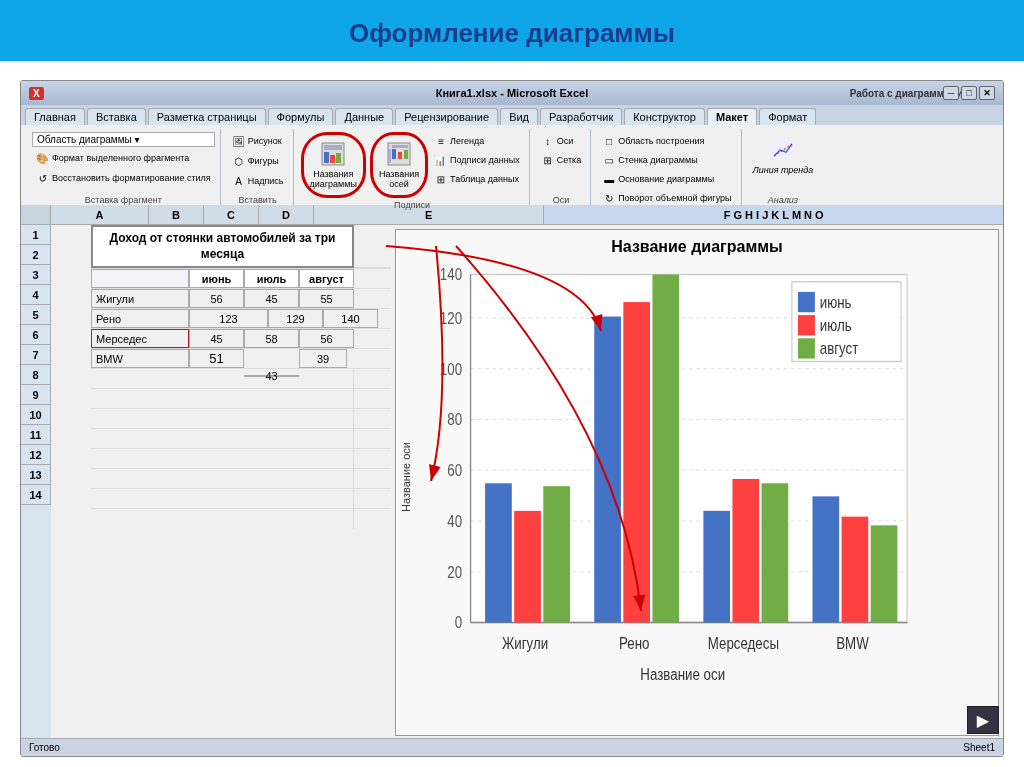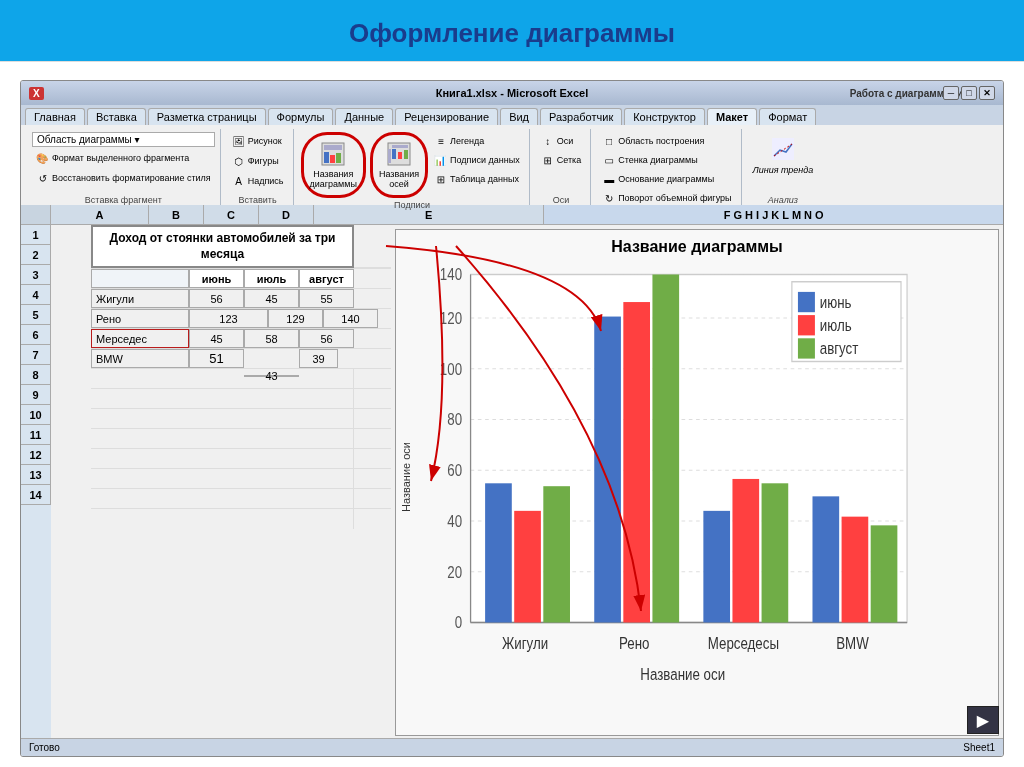--- a/index.html
+++ b/index.html
@@ -555,21 +555,21 @@
           <div style="width:55px;border:1px solid #aaa;font-size:11px;display:flex;align-items:center;justify-content:center;">45</div>
           <div style="width:55px;border:1px solid #aaa;font-size:11px;display:flex;align-items:center;justify-content:center;">58</div>
           <div style="width:55px;border:1px solid #aaa;font-size:11px;display:flex;align-items:center;justify-content:center;">56</div>
           <div style="flex:1;"></div>
         </div>
 
         <div style="display:flex;border-bottom:1px solid #ddd;height:20px;">
           <div style="width:98px;border:1px solid #aaa;font-size:11px;padding:0 4px;display:flex;align-items:center;">BMW</div>
           <div style="width:55px;border:1px solid #aaa;font-size:13px;display:flex;align-items:center;justify-content:center;">51</div>
           <div style="width:55px;border:1px solid #aaa;font-size:11px;display:flex;align-items:center;justify-content:center;margin-top:26px;">43</div>
-          <div style="width:39px;border:1px solid #aaa;font-size:11px;display:flex;align-items:center;justify-content:center;">39</div>
+          <div style="width:48px;border:1px solid #aaa;font-size:11px;display:flex;align-items:center;justify-content:center;">39</div>
           <div style="flex:1;"></div>
         </div>
 
         <div style="display:flex;border-bottom:1px solid #ddd;height:20px;">
             <div style="width:263px;border-right:1px solid #ddd;"></div>
             <div style="flex:1;"></div>
           </div>
         <div style="display:flex;border-bottom:1px solid #ddd;height:20px;">
             <div style="width:263px;border-right:1px solid #ddd;"></div>
             <div style="flex:1;"></div>

